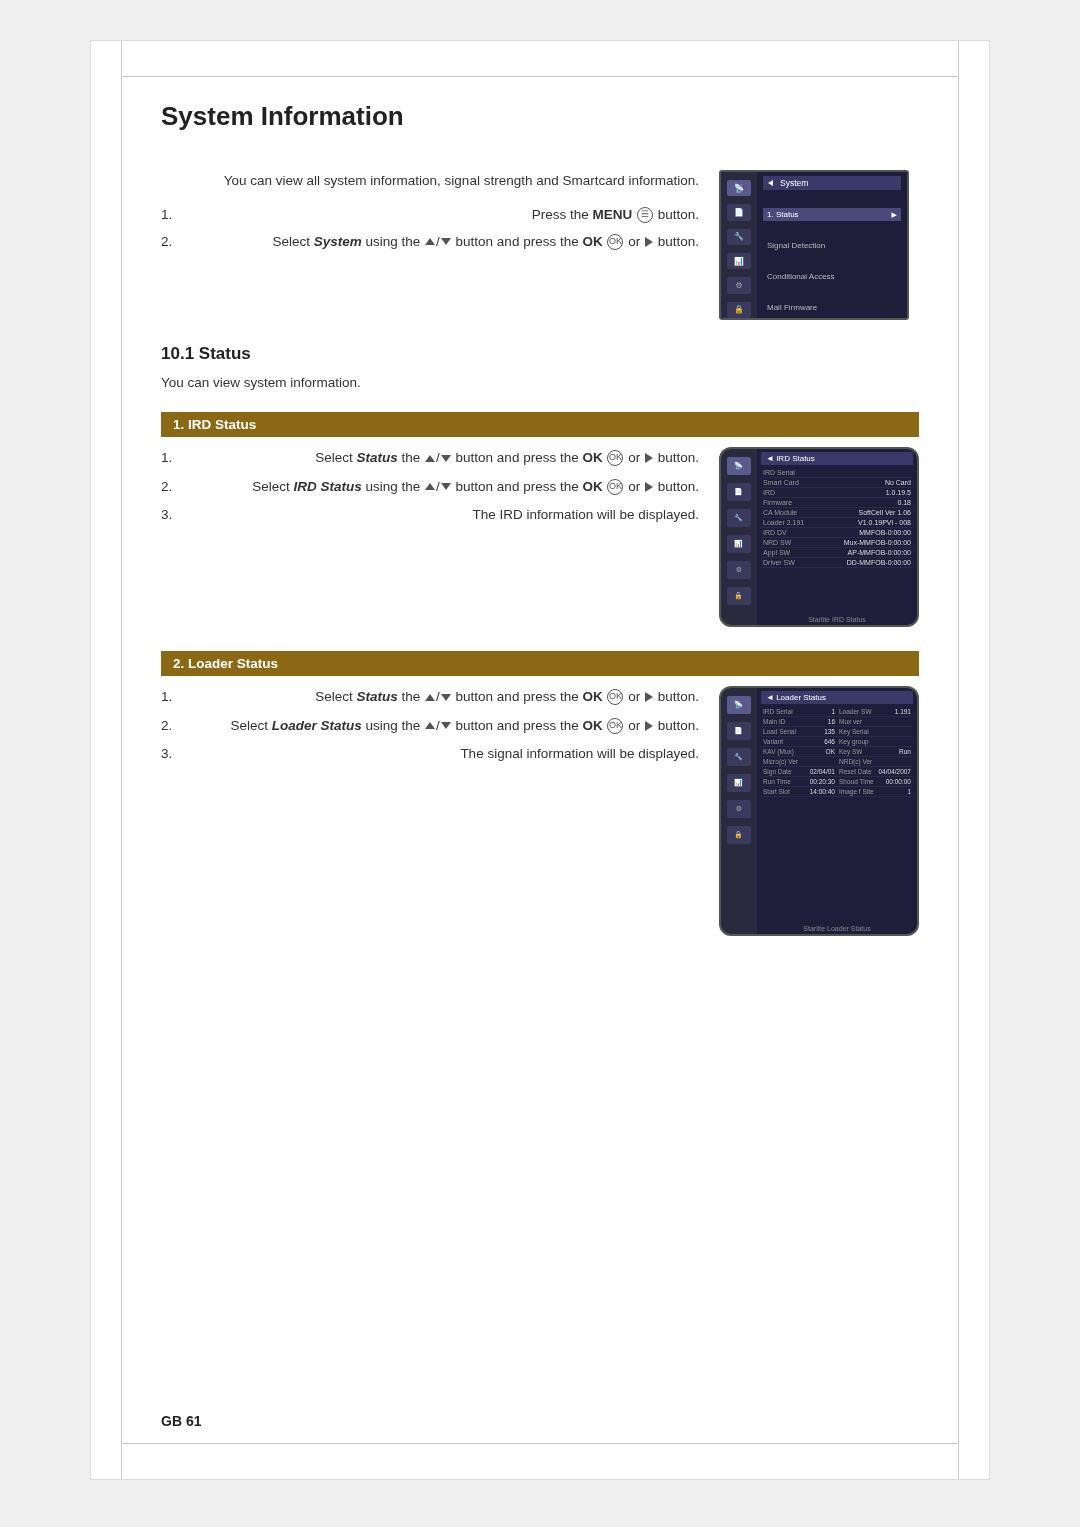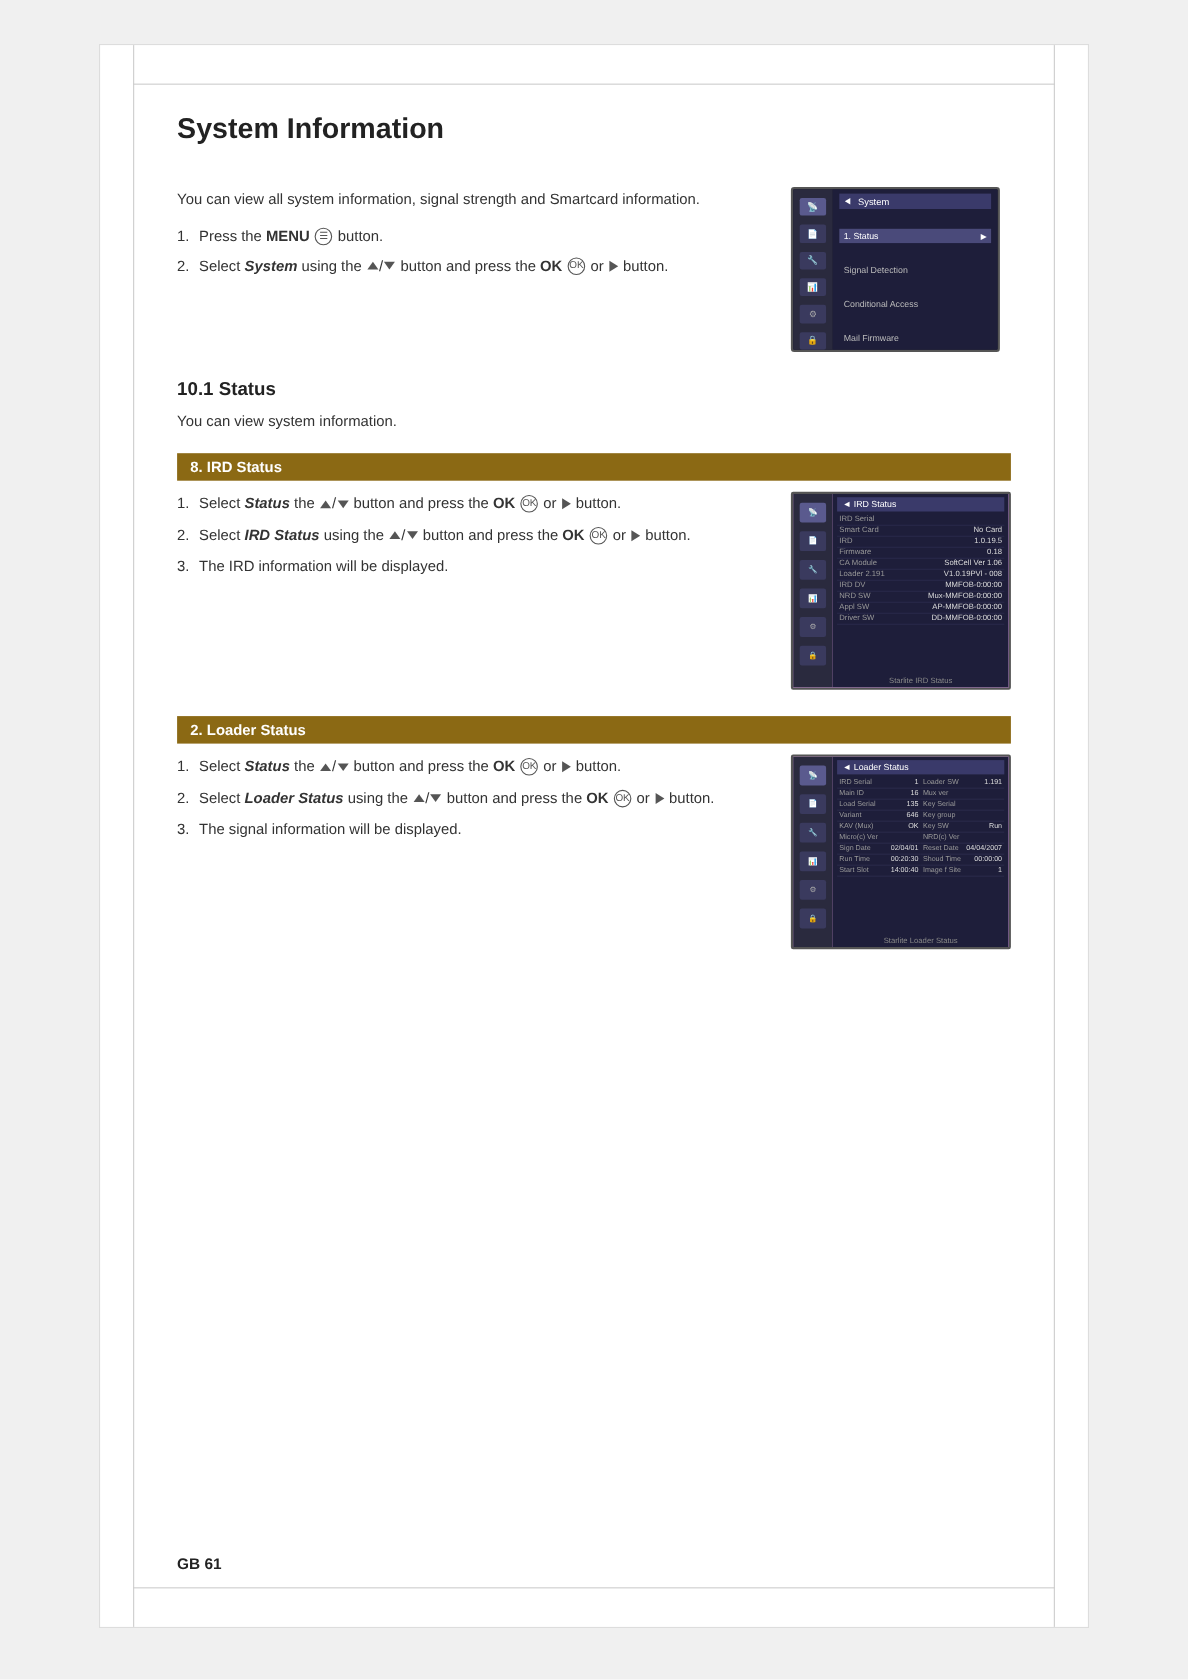--- a/index.html
+++ b/index.html
@@ -157,20 +157,21 @@
     
     .section-with-image {
       display: flex;
       align-items: flex-start;
       gap: 20px;
       margin-bottom: 24px;
     }
 
     .section-text {
       flex: 1;
+      text-align: right;
     }
 
     .section-image {
       flex-shrink: 0;
       width: 200px;
     }
 
     
     .sub-section-heading {
       background: #8b6914;
@@ -282,23 +283,23 @@
 
     .screen-menu-item .item-arrow {
       margin-left: auto;
       font-size: 7px;
     }
 
     
     .ird-screen {
       width: 200px;
       height: 180px;
-      background: #f0abfc;
+      background: #4d7c0f;
       border: 2px solid #555;
-      border-radius: 2px;
+      border-radius: 12px;
       overflow: hidden;
       position: relative;
       font-size: 8px;
       color: #ddd;
     }
 
     .ird-screen .screen-sidebar {
       position: absolute;
       left: 0;
       top: 0;
@@ -419,21 +420,21 @@
               <div class="screen-menu-item">Mail Firmware</div>
             </div>
           </div>
         </div>
       </div>
 
       <h2 class="section-heading-10">10.1 Status</h2>
       <p class="intro-text" style="margin-bottom:14px;">You can view system information.</p>
 
       <div class="sub-section-heading">
-        <span>8. IRD Status</span>
+        <span>1. IRD Status</span>
       </div>
 
       <div class="section-with-image">
         <div class="section-text">
           <ol class="step-list numbered">
             <li data-num="1">
               Select <em><strong>Status</strong></em> the
               <span class="triangle-up"></span>/<span class="triangle-down"></span>
               button and press the <strong>OK</strong>
               <span class="circle-icon">OK</span> or
@@ -531,21 +532,21 @@
               <span class="circle-icon">OK</span> or
               <span class="triangle-right"></span> button.
             </li>
             <li data-num="3" style="margin-top:6px;">
               The signal information will be displayed.
             </li>
           </ol>
         </div>
         <div class="section-image">
 
-          <div class="ird-screen" style="height:177px;">
+          <div class="ird-screen" style="height:250px;">
             <div class="screen-sidebar">
               <div class="screen-sidebar-icon active" style="font-size:7px;">📡</div>
               <div class="screen-sidebar-icon" style="font-size:7px;">📄</div>
               <div class="screen-sidebar-icon" style="font-size:7px;">🔧</div>
               <div class="screen-sidebar-icon" style="font-size:7px;">📊</div>
               <div class="screen-sidebar-icon" style="font-size:7px;">⚙</div>
               <div class="screen-sidebar-icon" style="font-size:7px;">🔒</div>
             </div>
             <div class="ird-screen-content">
               <div class="ird-screen-title">◄ Loader Status</div>

